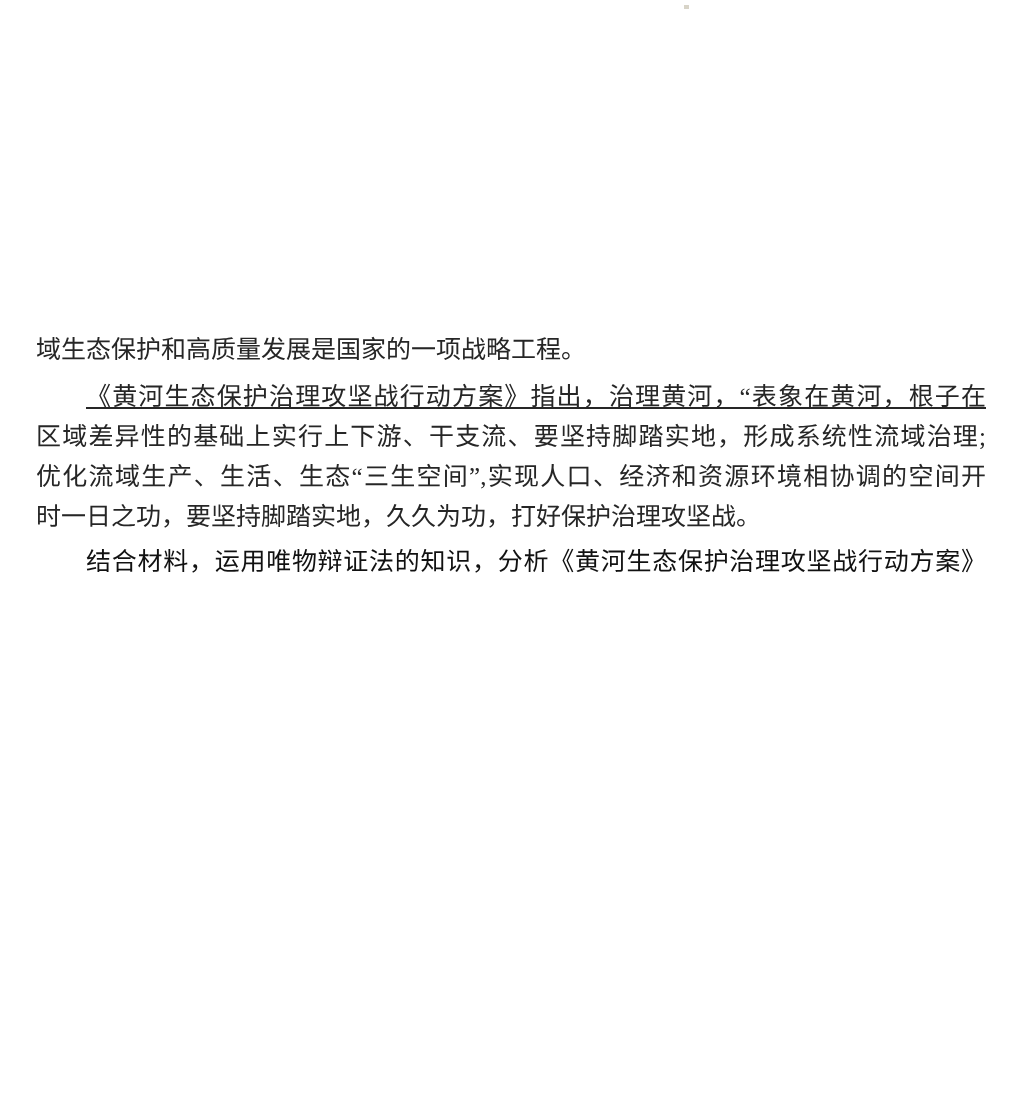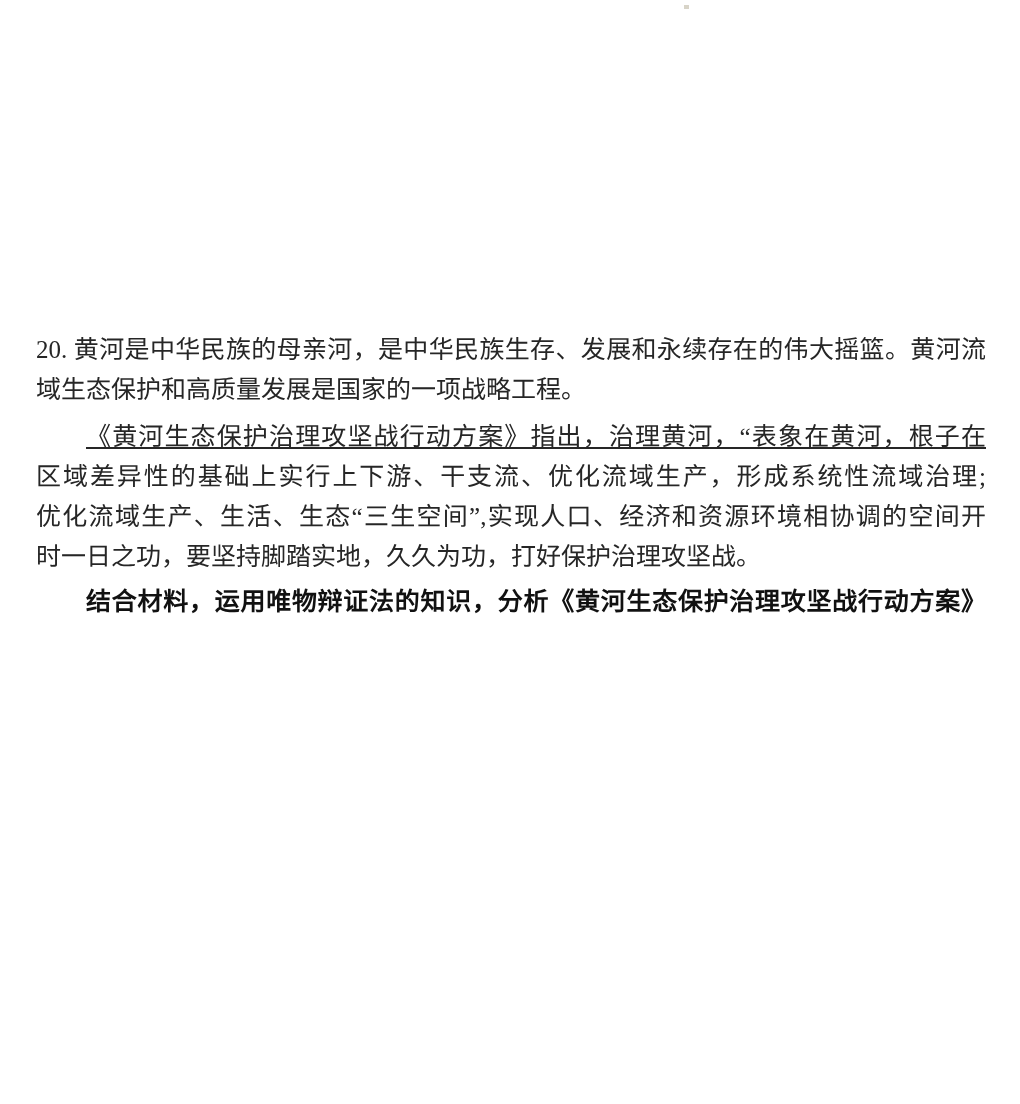--- a/index.html
+++ b/index.html
@@ -46,37 +46,36 @@
     padding-left: 50px;
   }
   .para-start-2 {
     margin-top: 7px;
     text-decoration: underline;
   }
   .para-start-3 {
     margin-top: 5px;
   }
   .bold-para {
-    font-weight: 700;
+    font-weight: 400;
     color: #111111;
   }
 </style>
 </head>
 <body>
 
 <div class="page">
 
   <div class="speck"></div>
 
   <main class="question">
 
-    <div class="ln">20. 黄河是中华民族的母亲河，是中华民族生存、发展和永续存在的伟大摇篮。黄河流</div>
     <div class="ln last">域生态保护和高质量发展是国家的一项战略工程。</div>
 
     <div class="ln indent para-start-2">《黄河生态保护治理攻坚战行动方案》指出，治理黄河，“表象在黄河，根子在</div>
-    <div class="ln">区域差异性的基础上实行上下游、干支流、优化流域生产，形成系统性流域治理;</div>
+    <div class="ln">区域差异性的基础上实行上下游、干支流、要坚持脚踏实地，形成系统性流域治理;</div>
     <div class="ln">优化流域生产、生活、生态“三生空间”,实现人口、经济和资源环境相协调的空间开</div>
     <div class="ln last">时一日之功，要坚持脚踏实地，久久为功，打好保护治理攻坚战。</div>
 
     <div class="ln indent bold-para para-start-3">结合材料，运用唯物辩证法的知识，分析《黄河生态保护治理攻坚战行动方案》</div>
 
   </main>
 </div>
 
 </body></html>

